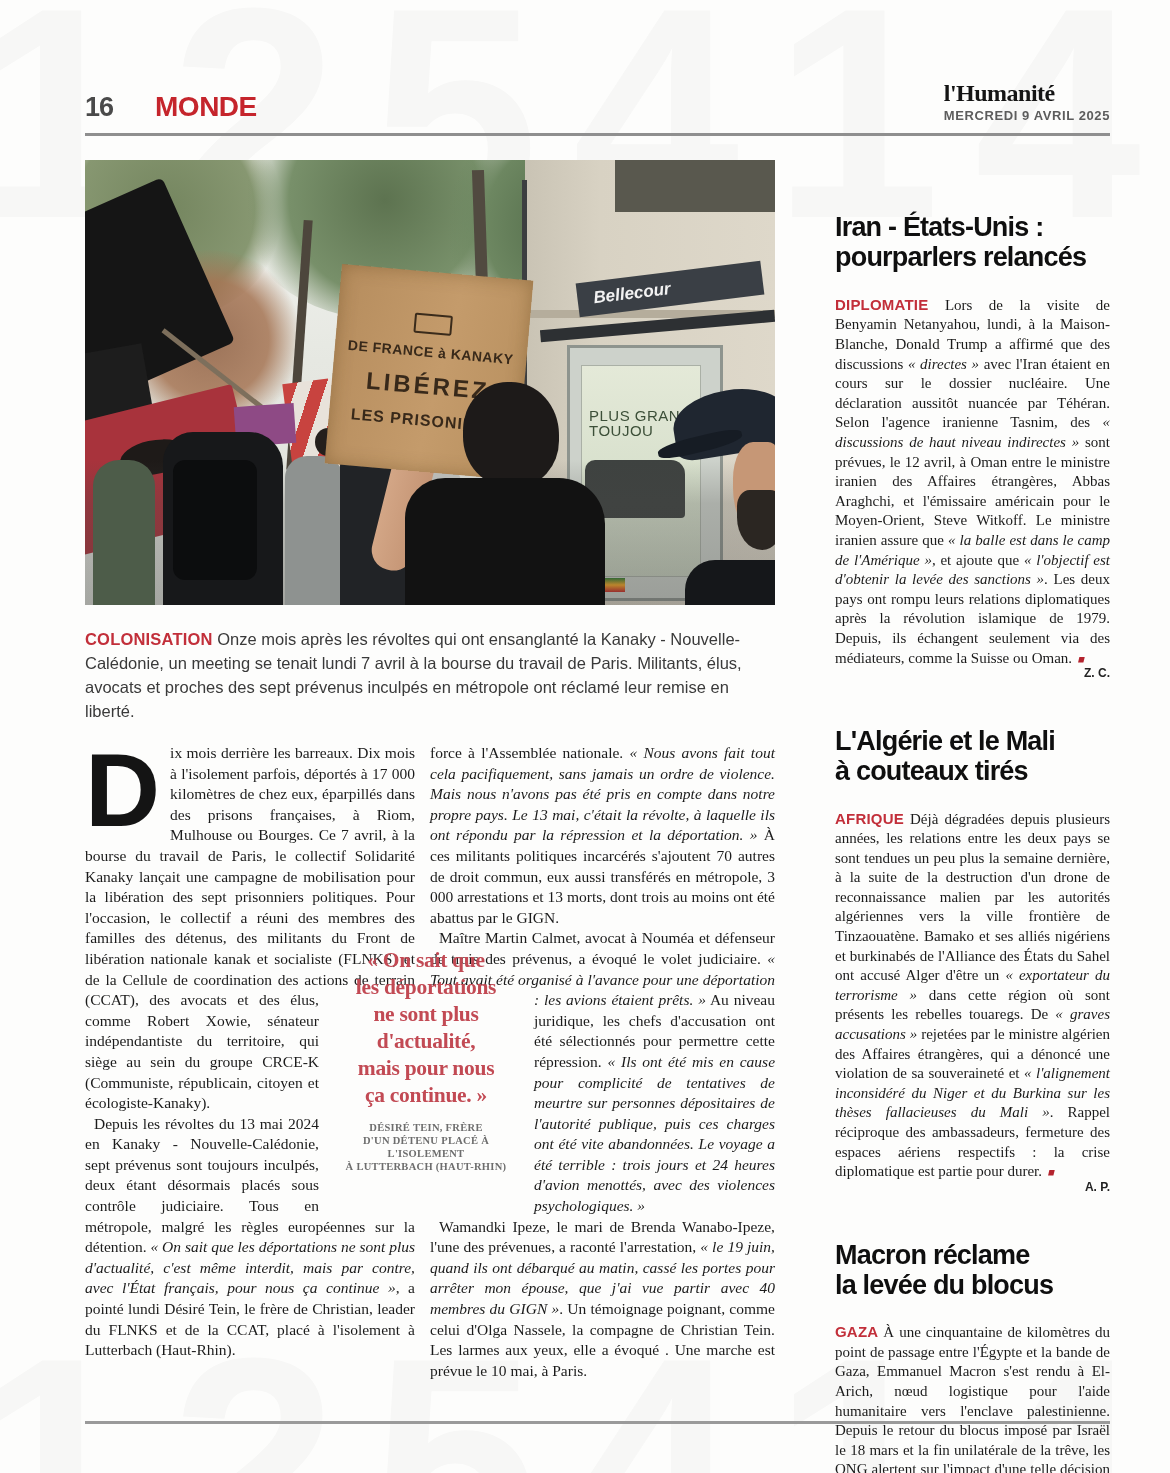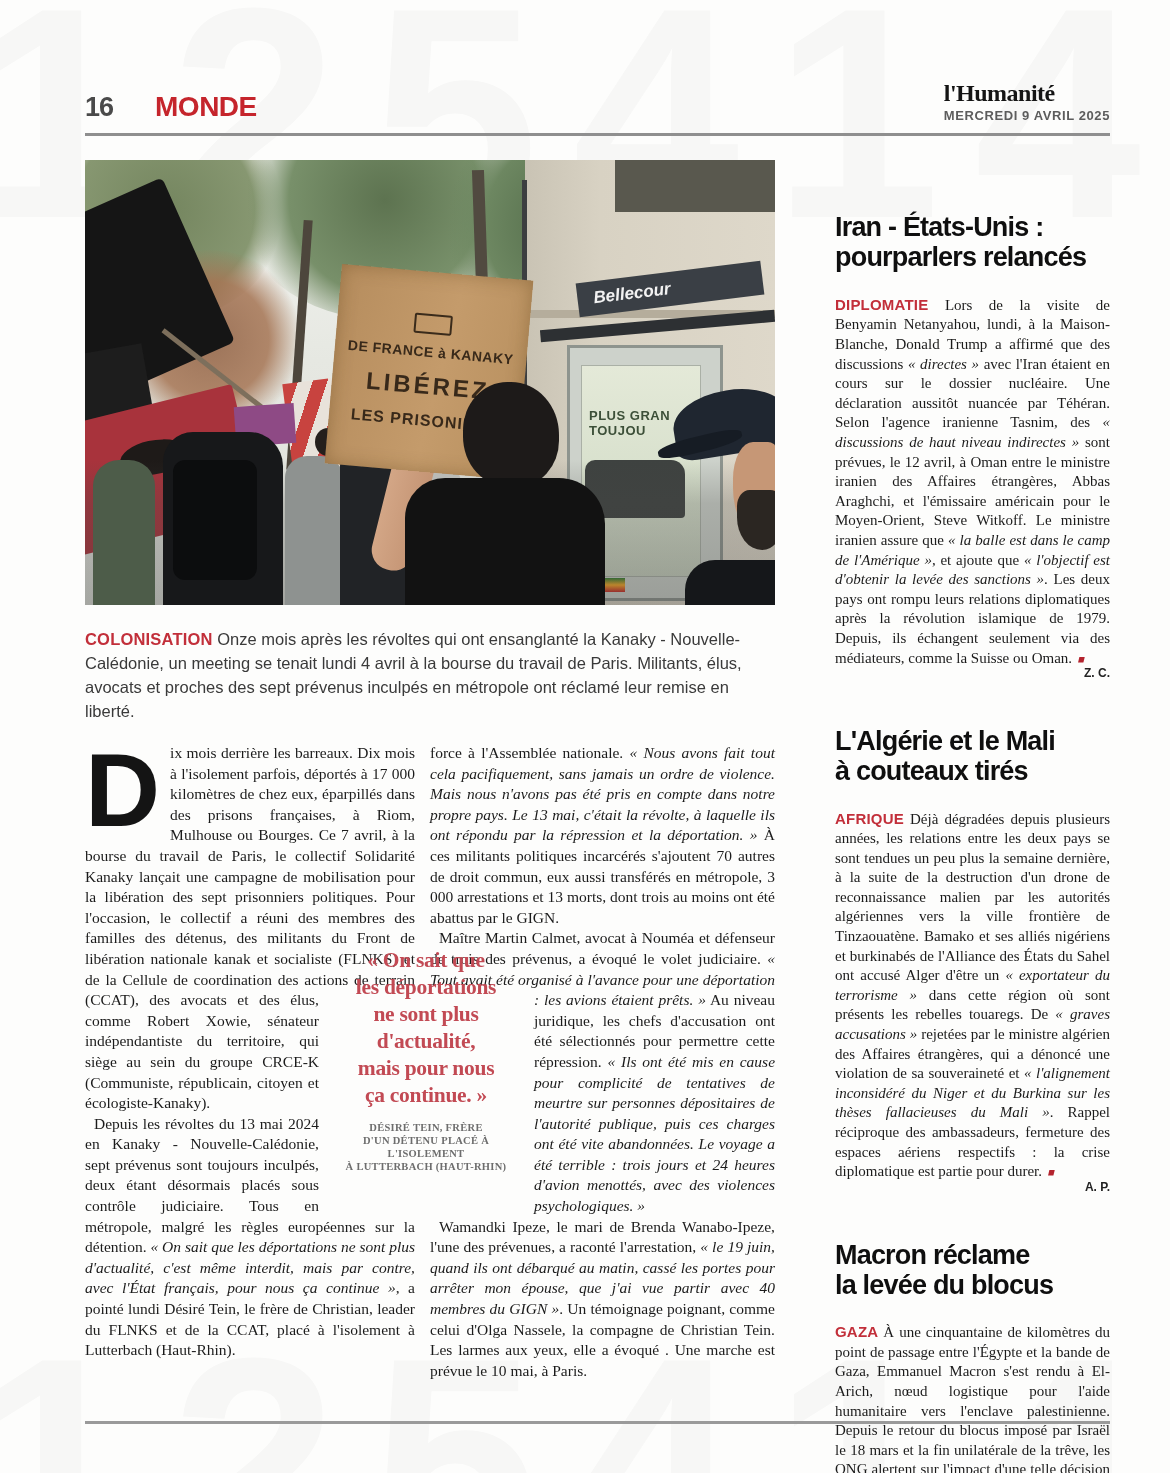--- a/index.html
+++ b/index.html
@@ -44,21 +44,21 @@
   .building{left:440px; top:0; width:250px; height:445px;
             background:linear-gradient(90deg,#c9c3b4 0%,#d8d2c3 30%,#ded8ca 100%);}
   .bwindow{left:530px; top:0; width:160px; height:52px; background:#59584e;}
   .bledge{left:440px; top:150px; width:250px; height:8px; background:#b5ad9c;}
   .bellecour{left:492px; top:112px; width:186px; height:34px; background:#3a3f45;
              transform:rotate(-7deg); display:flex; align-items:center; padding-left:16px;
              box-sizing:border-box; color:#f2f2f2; font-style:italic; font-weight:bold; font-size:17px;}
   .shelter-roof{left:455px; top:160px; width:235px; height:12px; background:#2d3033; transform:rotate(-5deg);}
   .shelter{left:482px; top:185px; width:150px; height:250px; background:#cdd2cb; border:3px solid #8e948e;}
   .poster{left:496px; top:205px; width:118px; height:210px; background:linear-gradient(180deg,#e4e9d8 0%,#d7e0cc 55%,#c9d2c0 100%); border:1px solid #aab0a6;}
-  .poster-text{left:504px; top:248px; width:104px; font-weight:bold; font-size:13px; line-height:15px;
+  .poster-text{left:504px; top:248px; width:104px; font-weight:normal; font-size:15px; line-height:15px;
                color:#3c4f38; white-space:pre-line; letter-spacing:0.5px;}
   .poster-car{left:500px; top:300px; width:100px; height:58px; background:#3e4240; border-radius:10px 14px 4px 4px;}
   .poster-strip{left:500px; top:418px; width:40px; height:14px; background:linear-gradient(180deg,#2e7d32,#f9a825,#c62828);}
   .blackflag{left:-30px; top:40px; width:150px; height:180px; background:#151515; transform:rotate(-24deg); border-radius:6px;}
   .blackflag2{left:-20px; top:190px; width:90px; height:150px; background:#1d1d1d; transform:rotate(-10deg);}
   .redflag{left:-25px; top:245px; width:190px; height:130px; background:#a8333c; transform:rotate(-14deg); border-radius:4px;}
   .redbird{left:35px; top:280px; width:70px; height:34px; background:#1e1a18; border-radius:50% 60% 40% 50%; transform:rotate(-12deg);}
   .flagpole{left:60px; top:220px; width:170px; height:5px; background:#7d6f5c; transform:rotate(38deg);}
   .rwflag{left:205px; top:220px; width:60px; height:130px; transform:rotate(-7deg);
           background:repeating-linear-gradient(115deg,#c8433f 0 14px,#e8e2da 14px 28px);}
@@ -200,21 +200,21 @@
           <div class="ph holder-body"></div>
           <div class="ph cap"></div>
           <div class="ph cap-brim"></div>
           <div class="ph face"></div>
           <div class="ph beard"></div>
           <div class="ph shoulder"></div>
         </div>
 
 
 
-        <p class="standfirst"><span class="kick">COLONISATION</span><span> Onze mois après les révoltes qui ont ensanglanté la Kanaky - Nouvelle-Calédonie, un meeting se tenait lundi 4 avril à la bourse du travail de Paris. Militants, élus, avocats et proches des sept prévenus inculpés en métropole ont réclamé leur remise en liberté.</span></p>
+        <p class="standfirst"><span class="kick">COLONISATION</span><span> Onze mois après les révoltes qui ont ensanglanté la Kanaky - Nouvelle-Calédonie, un meeting se tenait lundi 7 avril à la bourse du travail de Paris. Militants, élus, avocats et proches des sept prévenus inculpés en métropole ont réclamé leur remise en liberté.</span></p>
 
         <div class="body">
           <div class="col1">
             <p><span class="dropcap">D</span><span>ix mois derrière les barreaux. Dix mois à l'isolement parfois, déportés à 17 000 kilomètres de chez eux, éparpillés dans des prisons françaises, à Riom, Mulhouse ou Bourges. Ce 7 avril, à la bourse du travail de Paris, le collectif Solidarité Kanaky lançait une campagne de mobilisation pour la libération des sept prisonniers politiques. Pour l'occasion, le collectif a réuni des membres des familles des détenus, des militants du Front de libération nationale kanak et socialiste (FLNKS) et de la Cellule de coordination des actions de terrain (CCAT), des avocats et des élus, <span class="qspacer spacer-right"></span>comme Robert Xowie, sénateur indépendantiste du territoire, qui siège au sein du groupe CRCE-K (Communiste, républicain, citoyen et écologiste-Kanaky).</span></p>
             <p>Depuis les révoltes du 13 mai 2024 en Kanaky - Nouvelle-Calédonie, sept prévenus sont toujours inculpés, deux étant désormais placés sous contrôle judiciaire. Tous en métropole, malgré les règles européennes sur la détention. <i>« On sait que les déportations ne sont plus d'actualité, c'est même interdit, mais par contre, avec l'État français, pour nous ça continue »</i>, a pointé lundi Désiré Tein, le frère de Christian, leader du FLNKS et de la CCAT, placé à l'isolement à Lutterbach (Haut-Rhin).</p>
 
           </div>
           <div class="col2">
             <p>force à l'Assemblée nationale. <i>« Nous avons fait tout cela pacifiquement, sans jamais un ordre de violence. Mais nous n'avons pas été pris en compte dans notre propre pays. Le 13 mai, c'était la révolte, à laquelle ils ont répondu par la répression et la déportation. »</i> À ces militants politiques incarcérés s'ajoutent 70 autres de droit commun, eux aussi transférés en métropole, 3 000 arrestations et 13 morts, dont trois au moins ont été abattus par le GIGN.</p>
             <p>Maître Martin Calmet, avocat à Nouméa et défenseur de trois des prévenus, a évoqué le volet judiciaire. <i>« Tout avait été organisé à l'avance pour une déportation : les avions </i><span class="qspacer spacer-left"></span><i>étaient prêts. »</i> Au niveau juridique, les chefs d'accusation ont été sélectionnés pour permettre cette répression. <i>« Ils ont été mis en cause pour complicité de tentatives de meurtre sur personnes dépositaires de l'autorité publique, puis ces charges ont été vite abandonnées. Le voyage a été terrible : trois jours et 24 heures d'avion menottés, avec des violences psychologiques. »</i></p>

